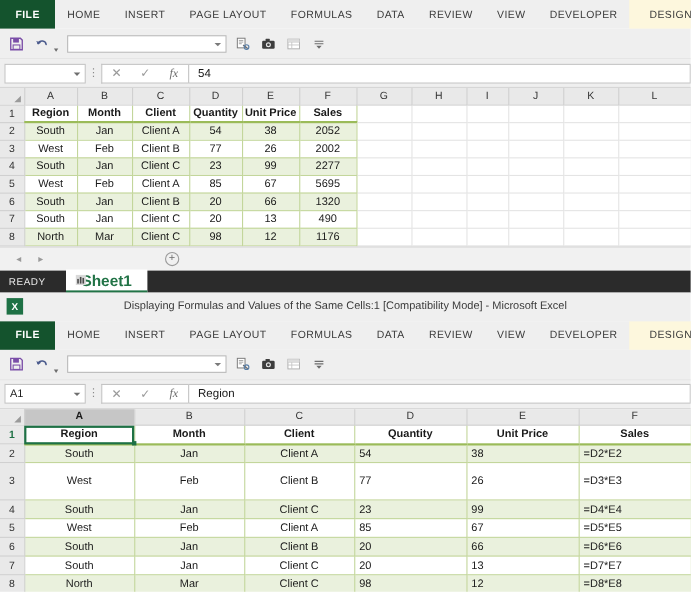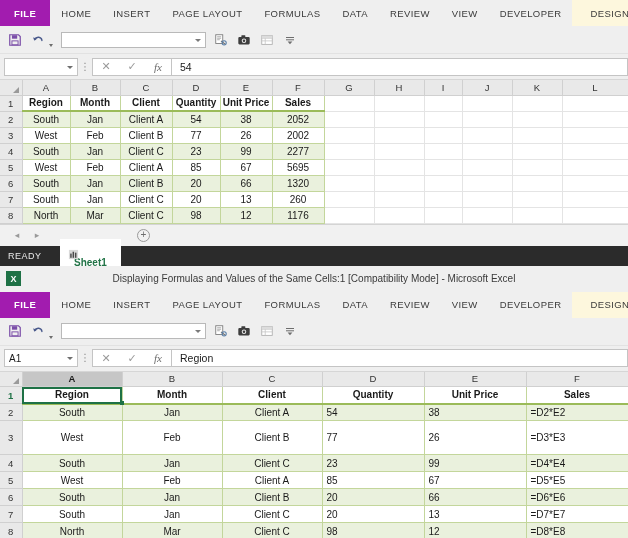--- a/index.html
+++ b/index.html
@@ -16,21 +16,21 @@
     display:flex; align-items:stretch;
     background:#efefef;
     height:26px;
     font-size:9.5px; letter-spacing:.4px;
   }
   .tab{
     display:flex; align-items:center; justify-content:center;
     padding:0 11px; color:#3a3a3a; white-space:nowrap;
   }
   .tab.file{
-    background:#a21caf; color:#fff; font-weight:bold;
+    background:#14532d; color:#fff; font-weight:bold;
     padding:0 14px;
   }
   .tab.design-active{ background:#fdf7dd; color:#3a3a3a; padding:0 18px; }
 
   
   .qat{
     display:flex; align-items:center; gap:6px;
     height:28px; padding:0 6px;
     background:#efefef;
     border-bottom:1px solid #e2e2e2;
@@ -110,22 +110,22 @@
   .tcell.hdr{ background:#fff; font-weight:bold; border-top:1px solid #9bbb59; border-bottom:2px solid #9bbb59;}
   .tcell.left{ text-align:left; padding-left:4px; }
 
   
   .tabbar{
     display:flex; align-items:center; height:22px; background:#f1f1f1;
     border-top:1px solid #d4d4d4; padding-left:8px; gap:2px;
   }
   .navbtn{ width:18px; text-align:center; color:#9a9a9a; font-size:9px; }
   .sheet-tab{
-    margin-left:12px; padding:18px 14px 1px 14px; background:#fff;
-    color:#217346; font-weight:bold; font-size:10px;
+    margin-left:12px; padding:2px 14px 1px 14px; background:#fff;
+    color:#217346; font-weight:bold; font-size:14px;
     border-bottom:2px solid #217346;
     margin-top:40px;
   }
   .addsheet{
     margin-left:14px; width:13px;height:13px;border:1px solid #9a9a9a;border-radius:50%;
     color:#6d6d6d; font-size:10px; display:flex;align-items:center;justify-content:center;
     line-height:1;
   }
 
   
@@ -368,21 +368,21 @@
               <td class="cell"></td>
               <td class="cell"></td>
             </tr>
             <tr>
               <td class="rowhead">7</td>
               <td class="tcell">South</td>
               <td class="tcell">Jan</td>
               <td class="tcell">Client C</td>
               <td class="tcell">20</td>
               <td class="tcell">13</td>
-              <td class="tcell">260</td>
+              <td class="tcell">490</td>
               <td class="cell"></td>
               <td class="cell"></td>
               <td class="cell"></td>
               <td class="cell"></td>
               <td class="cell"></td>
               <td class="cell"></td>
             </tr>
             <tr>
               <td class="rowhead">8</td>
               <td class="tcell band">North</td>

